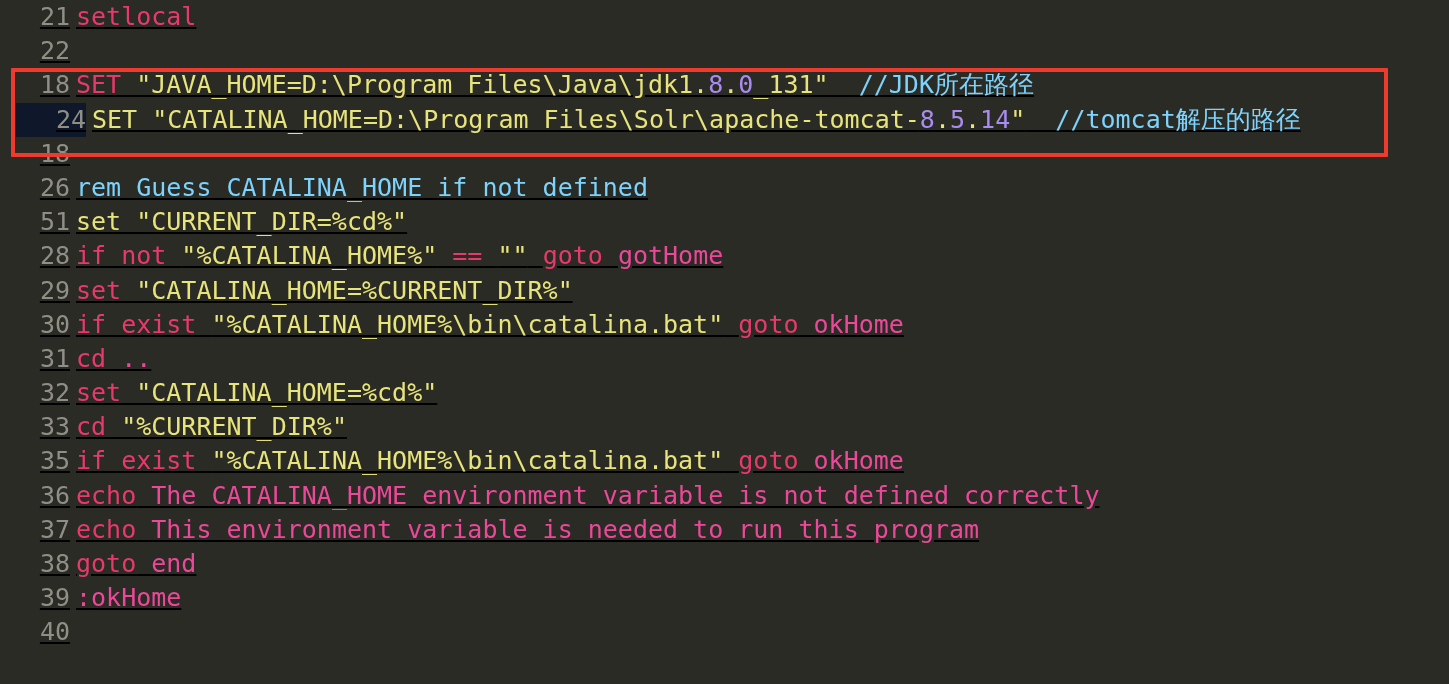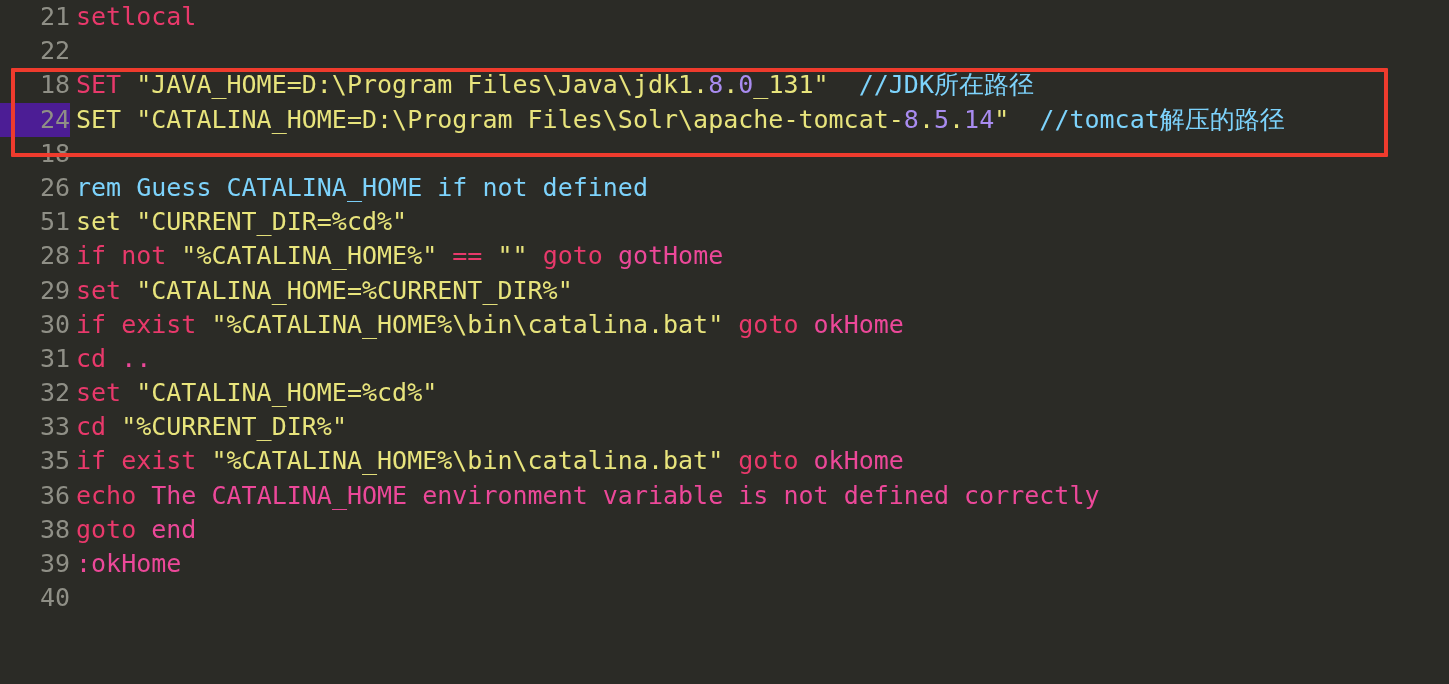--- a/index.html
+++ b/index.html
@@ -18,20 +18,21 @@
     position: relative;
     width: 1449px;
     height: 684px;
     background: #2b2b26;
   }
 
   .code-area {
     position: absolute;
     top: 0; left: 0;
     width: 1342px;
+    text-decoration: underline;
   }
 
   .code-line {
     position: relative;
     display: flex;
     align-items: baseline;
     height: 34.2px;
     line-height: 34.2px;
     white-space: pre;
     font-size: 25px;
@@ -43,21 +44,22 @@
     min-width: 70px;
     text-align: right;
     padding-right: 0px;
     box-sizing: border-box;
     color: #8f8f86;
     font-size: 25px;
     user-select: none;
   }
 
   .code-line.current .gutter {
-    background: #4c1d95;
+    background: #0f172a;
+    margin-left: 16px;
   }
 
   .content {
     padding-left: 6px;
     white-space: pre;
     text-align: center;
   }
 
   
   .kw   { color: #e8396b; }   
@@ -92,18 +94,19 @@
       <div class="code-line"><div class="gutter">26</div><div class="content"><span class="cmt">rem Guess CATALINA_HOME if not defined</span></div></div>
       <div class="code-line"><div class="gutter">51</div><div class="content"><span class="str">set "CURRENT_DIR=%cd%"</span></div></div>
       <div class="code-line"><div class="gutter">28</div><div class="content"><span class="kw">if not </span><span class="str">"%CATALINA_HOME%"</span><span class="kw"> == </span><span class="str">""</span><span class="plain"> </span><span class="kw">goto</span><span class="plain"> gotHome</span></div></div>
       <div class="code-line"><div class="gutter">29</div><div class="content"><span class="kw">set</span><span class="str"> "CATALINA_HOME=%CURRENT_DIR%"</span></div></div>
       <div class="code-line"><div class="gutter">30</div><div class="content"><span class="kw">if exist </span><span class="str">"%CATALINA_HOME%\bin\catalina.bat"</span><span class="plain"> </span><span class="kw">goto</span><span class="plain"> okHome</span></div></div>
       <div class="code-line"><div class="gutter">31</div><div class="content"><span class="kw">cd</span><span class="plain"> </span><span class="plain">..</span></div></div>
       <div class="code-line"><div class="gutter">32</div><div class="content"><span class="kw">set</span><span class="str"> "CATALINA_HOME=%cd%"</span></div></div>
       <div class="code-line"><div class="gutter">33</div><div class="content"><span class="kw">cd</span><span class="str"> "%CURRENT_DIR%"</span></div></div>
       <div class="code-line"><div class="gutter">35</div><div class="content"><span class="kw">if exist </span><span class="str">"%CATALINA_HOME%\bin\catalina.bat"</span><span class="plain"> </span><span class="kw">goto</span><span class="plain"> okHome</span></div></div>
       <div class="code-line"><div class="gutter">36</div><div class="content"><span class="kw">echo</span><span class="plain"> The CATALINA_HOME environment variable is not defined correctly</span></div></div>
+      <div class="code-line"><div class="gutter">37</div><div class="content"><span class="kw">echo</span><span class="plain"> This environment variable is needed to run this program</span></div></div>
       <div class="code-line"><div class="gutter">38</div><div class="content"><span class="kw">goto</span><span class="plain"> end</span></div></div>
       <div class="code-line"><div class="gutter">39</div><div class="content"><span class="plain">:okHome</span></div></div>
       <div class="code-line"><div class="gutter">40</div><div class="content"></div></div>
     </div>
   <div id="annotation-rect"></div>
 </div>
 
 </body></html>

